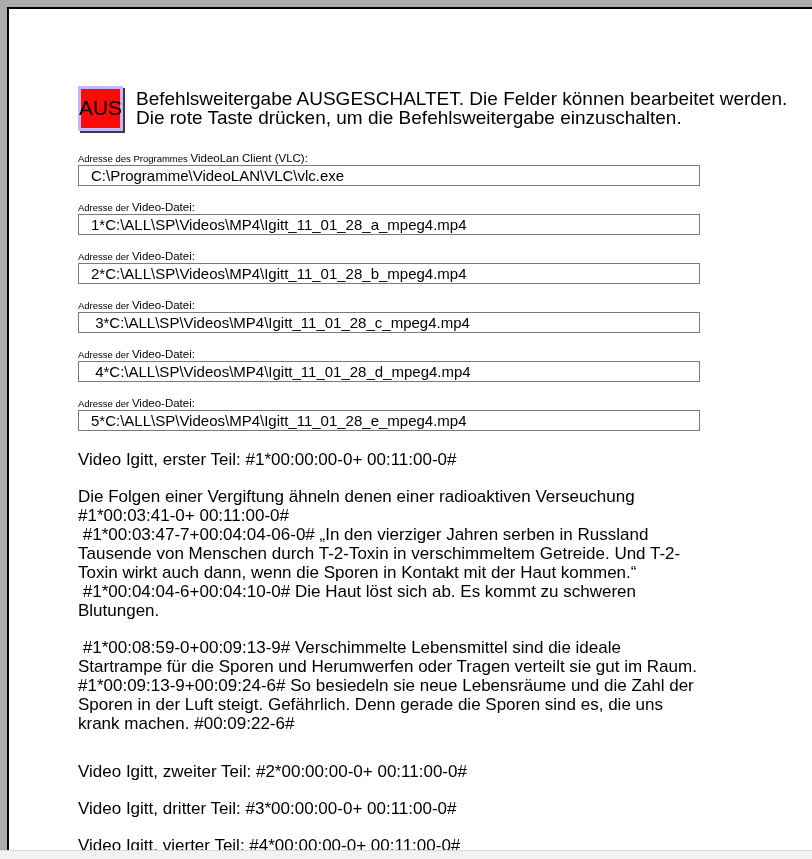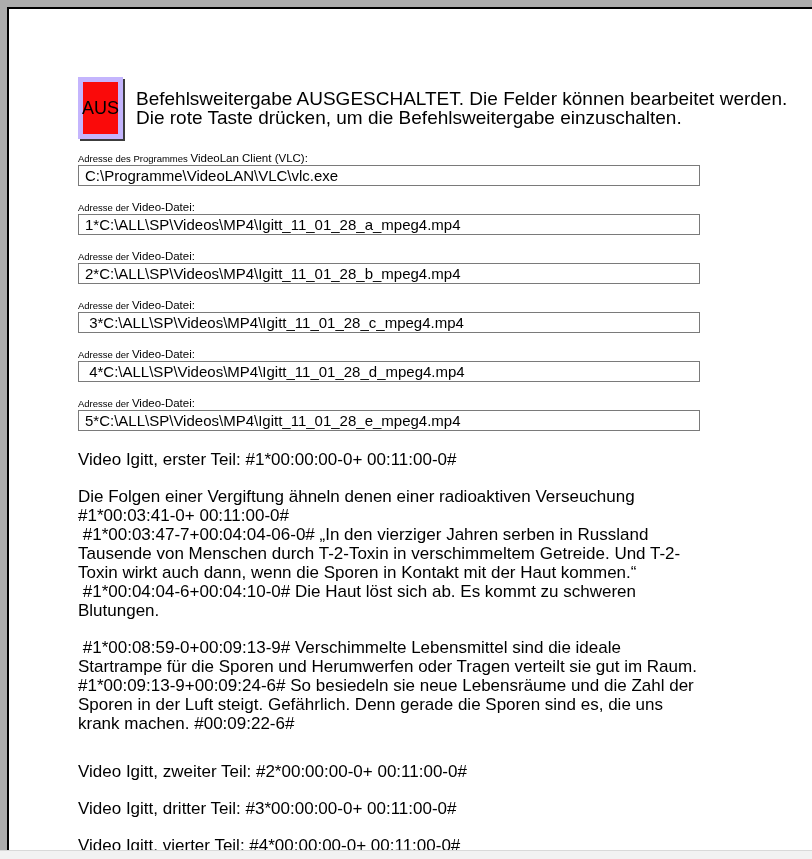--- a/index.html
+++ b/index.html
@@ -23,26 +23,26 @@
     box-sizing:content-box;
     padding:76px 0 0 69px;
   }
   .banner{
     display:flex;
     align-items:center;
     gap:13px;
     height:46px;
   }
   .aus-btn{
-    width:45px;height:62px;
+    width:45px;height:45px;
     flex:0 0 45px;
     display:flex;align-items:center;justify-content:center;
-    font-size:18px;
+    font-size:21px;
     color:#000;
-    border:5px solid #c4b5fd;
+    border:3px solid #c4b5fd;
     box-shadow:2px 2px 0 #3c3c3c;
     cursor:pointer;
     box-sizing:border-box;
   }
   .banner-text{
     font-size:19px;
     line-height:19px;
     white-space:pre-line;
     color:#000;
   }
@@ -59,21 +59,21 @@
   }
   .field input{
     display:block;
     width:622px;
     height:21px;
     border:1px solid #7a7a7a;
     background:#fff;
     font-family:"Liberation Sans","DejaVu Sans",sans-serif;
     font-size:15px;
     color:#000;
-    padding:0 6px;
+    padding:0 12px;
     margin:0;
     box-sizing:border-box;
     border-radius:0;
   }
   .paras{margin-top:19px;width:624px;}
   .para{
     font-size:17px;
     line-height:19px;
     color:#000;
     white-space:pre-wrap;

